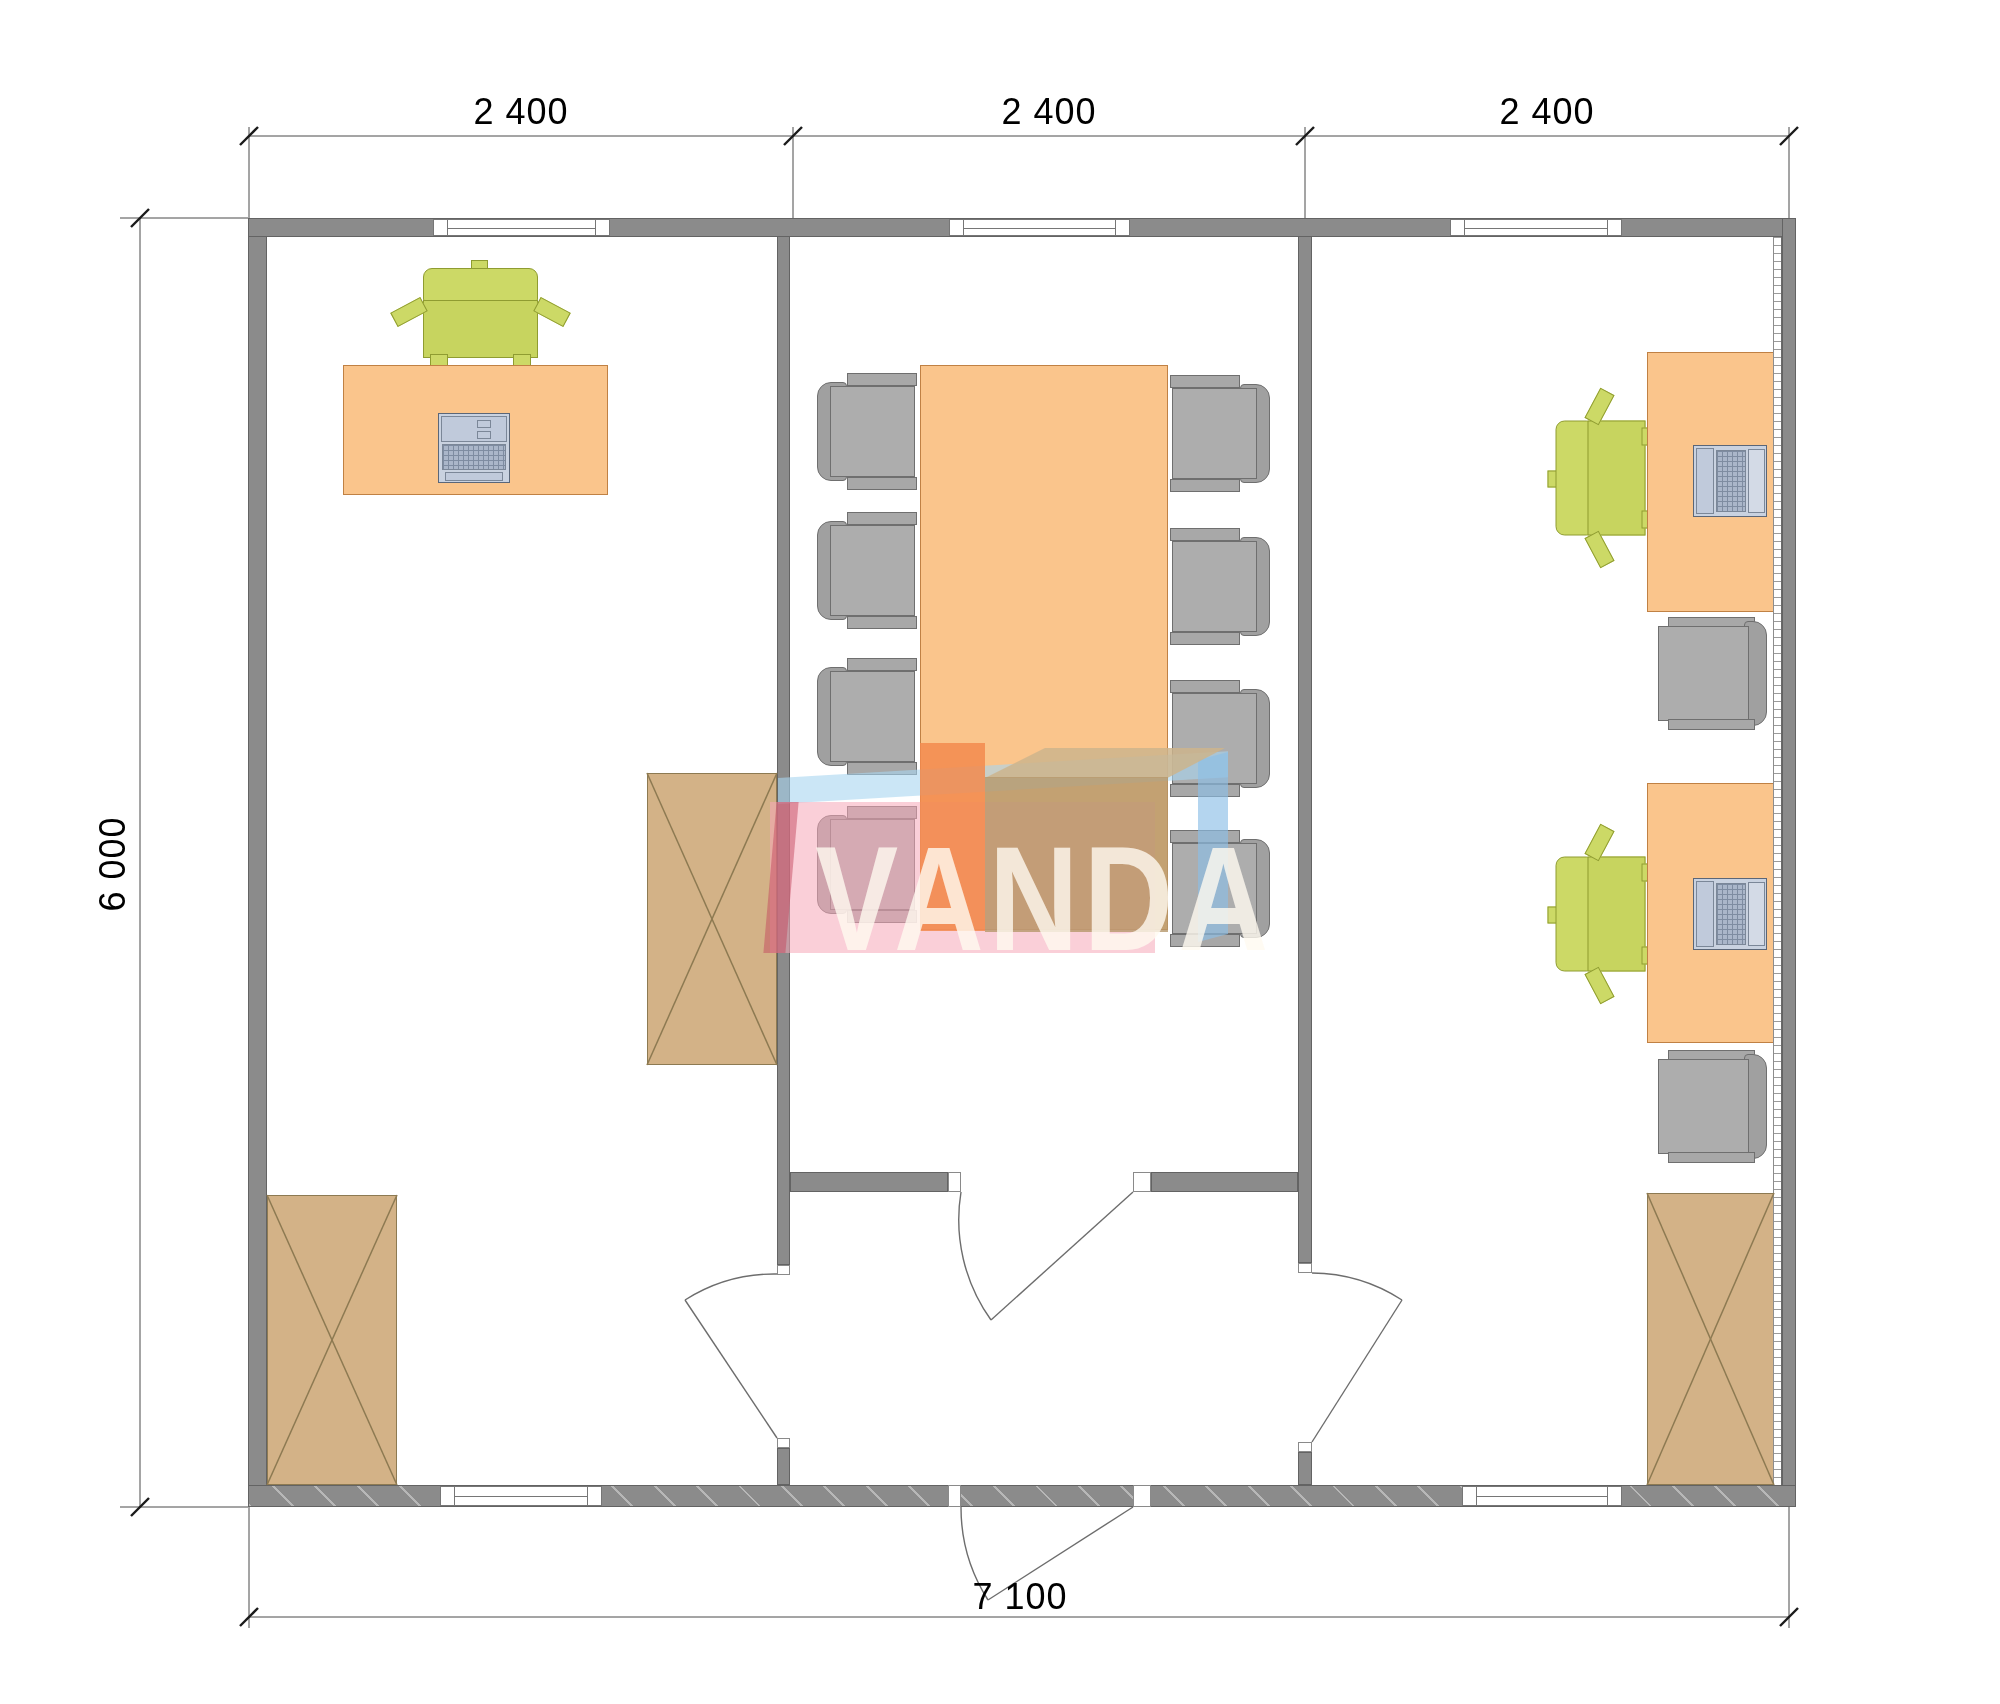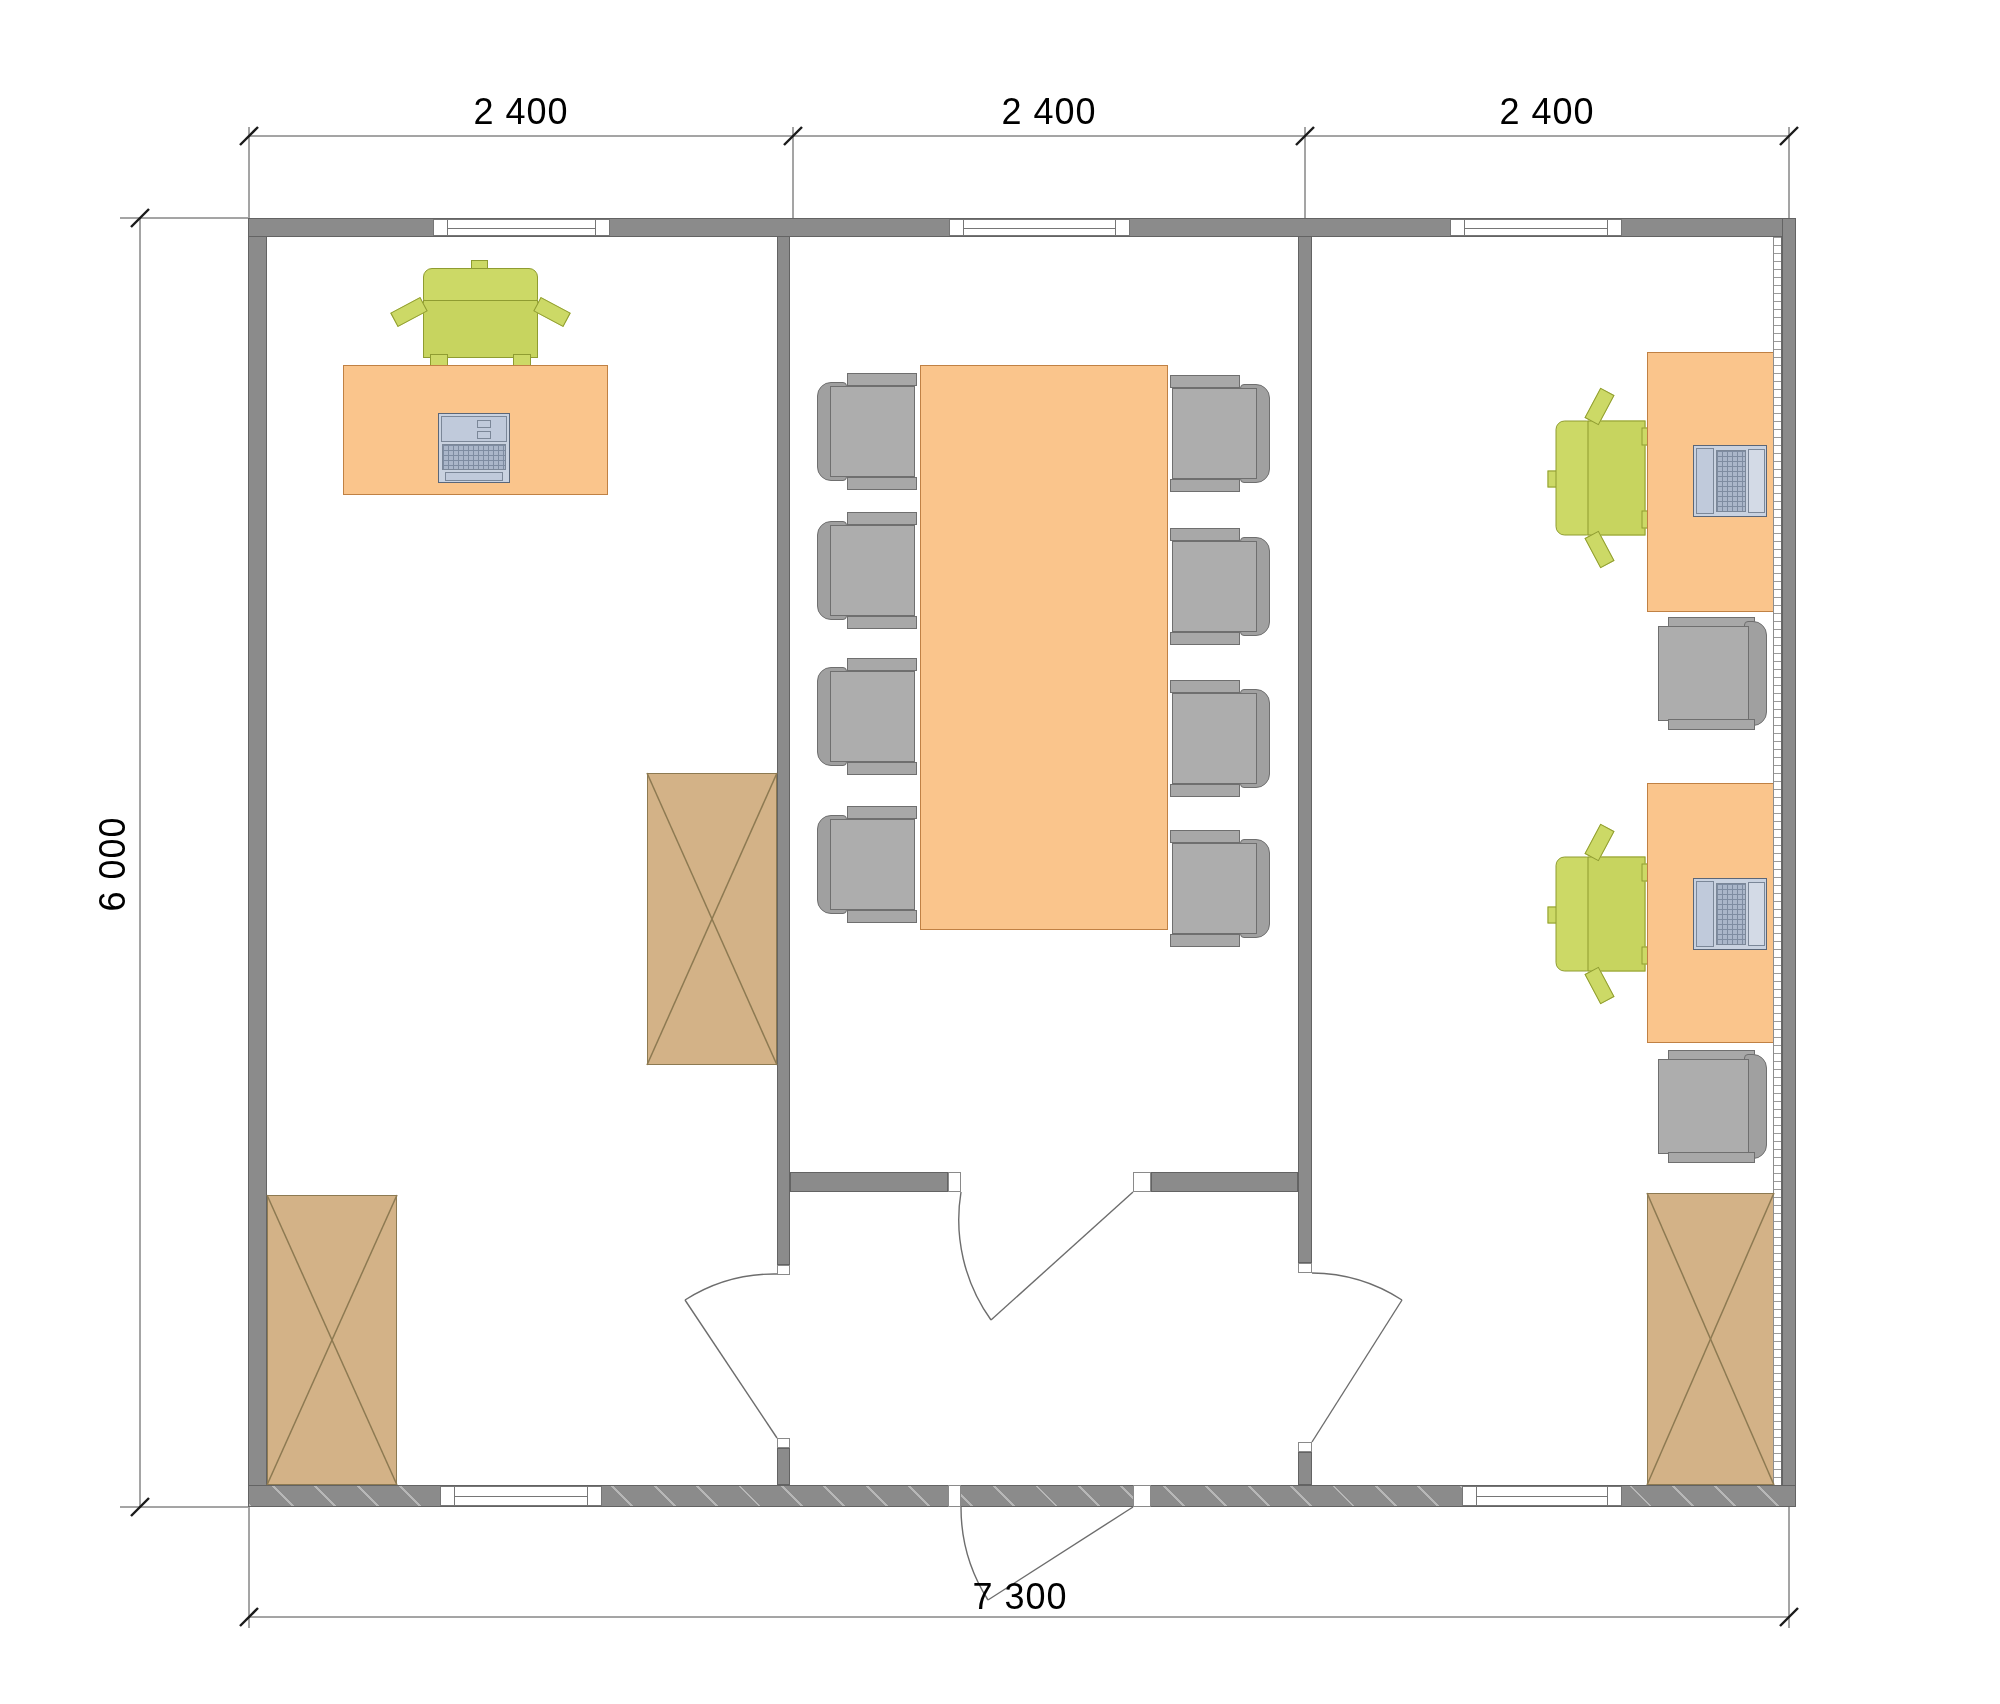--- a/index.html
+++ b/index.html
@@ -281,20 +281,30 @@
       <line x1="784" y1="145" x2="802" y2="127"></line>
       <line x1="1296" y1="145" x2="1314" y2="127"></line>
       <line x1="1780" y1="145" x2="1798" y2="127"></line>
       <line x1="131" y1="227" x2="149" y2="209"></line>
       <line x1="131" y1="1516" x2="149" y2="1498"></line>
       <line x1="240" y1="1626" x2="258" y2="1608"></line>
       <line x1="1780" y1="1626" x2="1798" y2="1608"></line>
     </g>
   </svg>
 
+  <div id="wm">
+    <i class="wm wm-band"></i>
+    <i class="wm wm-bar"></i>
+    <i class="wm wm-pink"></i>
+    <i class="wm wm-red"></i>
+    <i class="wm wm-orange"></i>
+    <i class="wm wm-tantop"></i>
+    <i class="wm wm-tan"></i>
+    <div class="wm wm-text">VANDA</div>
+  </div>
 
   <div class="dimtext" style="left:421px;top:92px;width:200px;">2 400</div>
   <div class="dimtext" style="left:949px;top:92px;width:200px;">2 400</div>
   <div class="dimtext" style="left:1447px;top:92px;width:200px;">2 400</div>
   <div class="dimtext" style="left:13px;top:844px;width:200px;transform:rotate(-90deg);">6 000</div>
-  <div class="dimtext" style="left:920px;top:1577px;width:200px;">7 300</div>
+  <div class="dimtext" style="left:920px;top:1577px;width:200px;">7 100</div>
 
 </div>
 
 </body></html>

